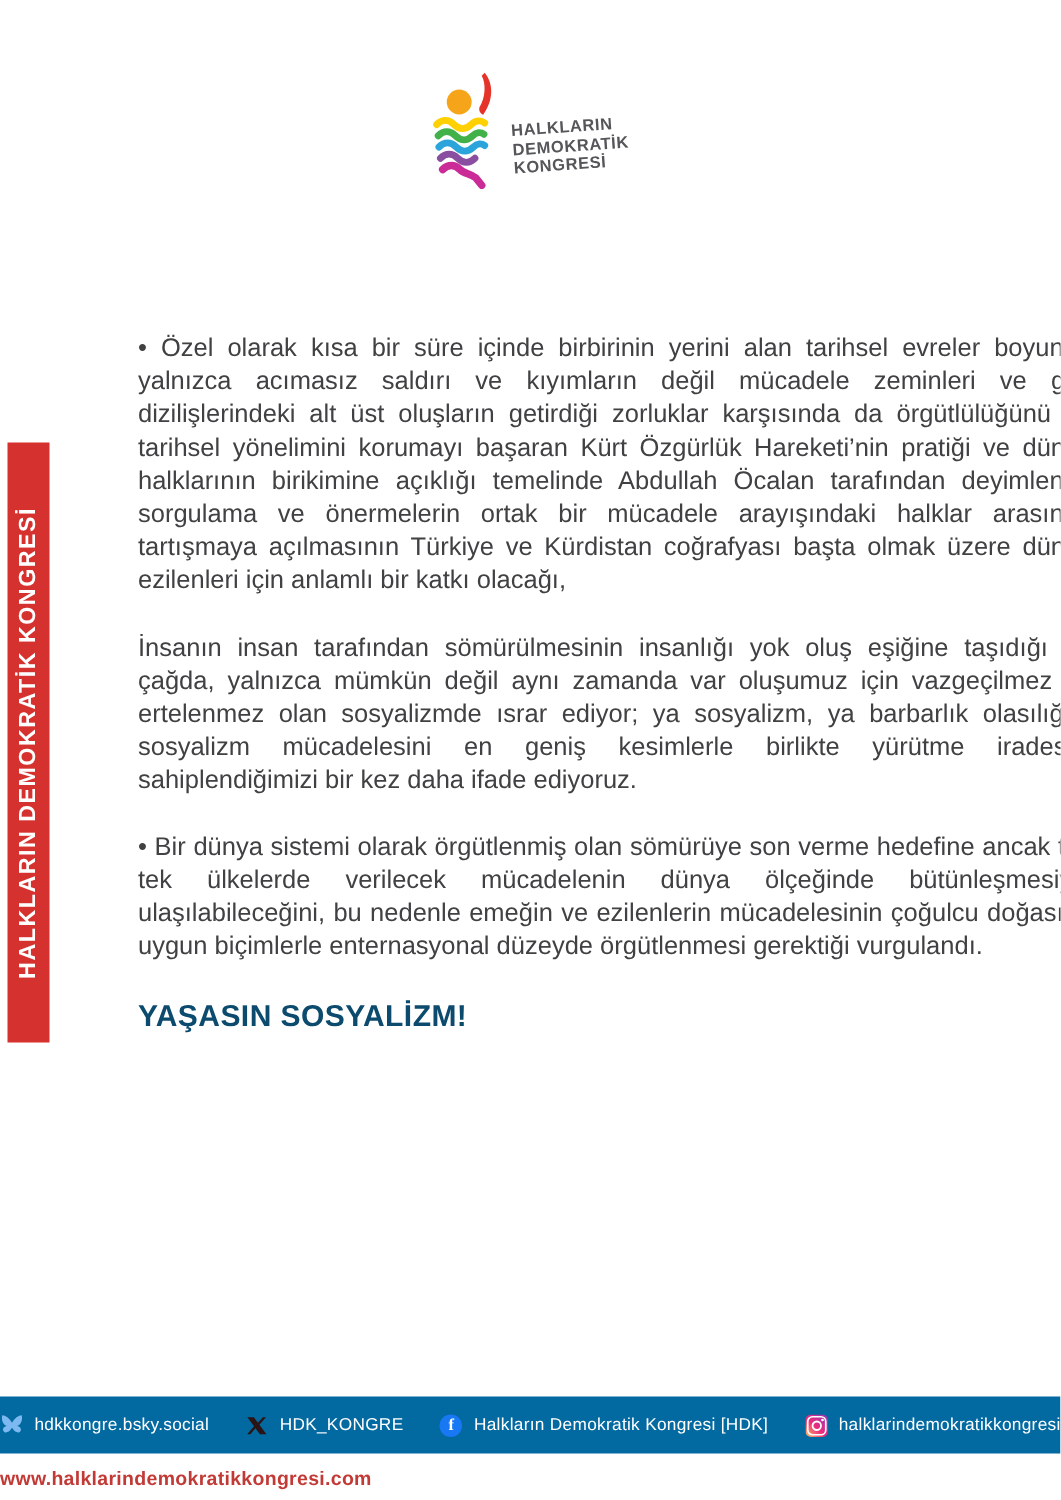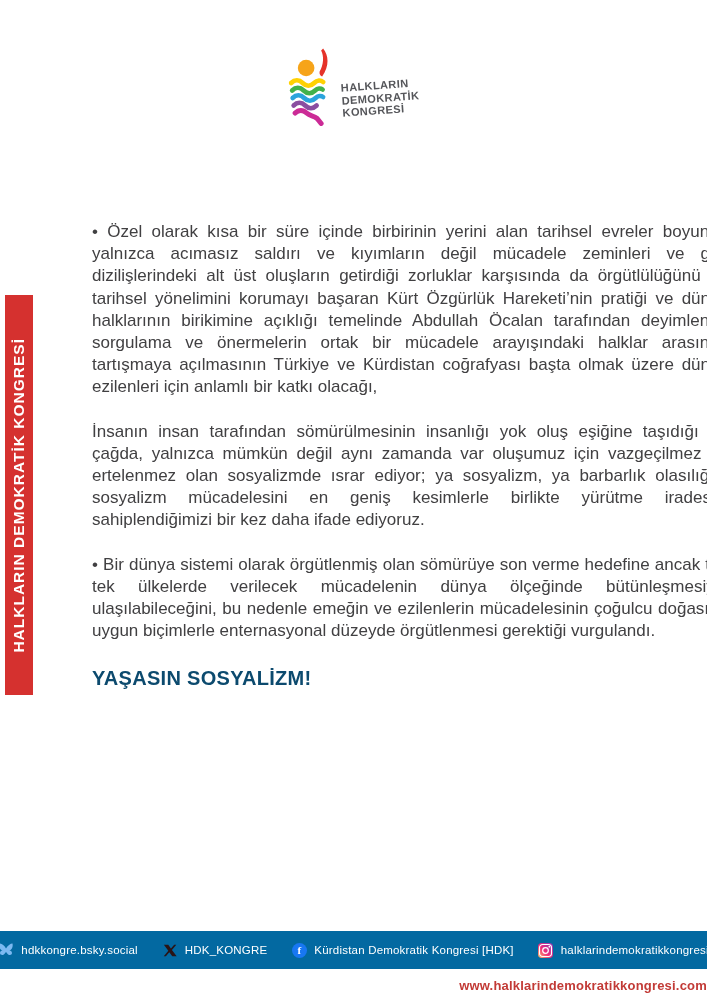--- a/index.html
+++ b/index.html
@@ -55,21 +55,21 @@
     display:flex;align-items:center;justify-content:center;gap:24px;
   }
   .social-item{display:flex;align-items:center;gap:7px;color:#ffffff;font-size:11.5px;letter-spacing:.2px;white-space:nowrap;}
   .icon{display:inline-flex;align-items:center;justify-content:center;width:16px;height:16px;flex:0 0 auto;}
   .fb-circle{
     width:15px;height:15px;border-radius:50%;background:#1877f2;
     color:#ffffff;font-weight:bold;font-size:11px;line-height:15px;text-align:center;
     font-family:"Liberation Serif", serif;
   }
   .website{
-    position:absolute;left:0;top:978px;width:707px;text-align:right;
+    position:absolute;left:0;top:978px;width:707px;text-align:left;
     color:#c23a36;font-weight:bold;font-size:13px;letter-spacing:.2px;
   }
 </style>
 </head>
 <body>
 
 <div class="page">
 
   <header class="logo">
     <svg class="logo-figure" width="46" height="78" viewBox="0 0 46 78" aria-hidden="true">
@@ -120,21 +120,21 @@
           <path d="M1 0.5 L6 0.5 L9.1 4.8 L12.8 0.5 L15.2 0.5 L10.2 6.3 L15.6 13.5 L10.6 13.5 L7.2 8.9 L3.3 13.5 L0.9 13.5 L6.1 7.4 Z" fill="#2a1415"></path>
         </svg>
       </span>
       <span>HDK_KONGRE</span>
     </div>
 
     <div class="social-item">
       <span class="icon">
         <span class="fb-circle">f</span>
       </span>
-      <span>Kürdistan Demokratik Kongresi [HDK]</span>
+      <span>Halkların Demokratik Kongresi [HDK]</span>
     </div>
 
     <div class="social-item">
       <span class="icon">
         <svg width="15" height="15" viewBox="0 0 16 16" aria-hidden="true">
           <defs>
             <linearGradient id="igGrad" x1="0" y1="1" x2="1" y2="0">
               <stop offset="0" stop-color="#fdc468"></stop>
               <stop offset="0.45" stop-color="#ee2a7b"></stop>
               <stop offset="1" stop-color="#8a3ab9"></stop>

